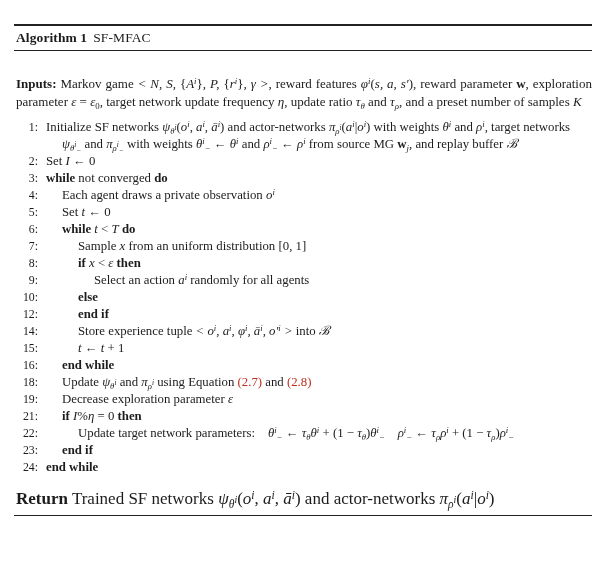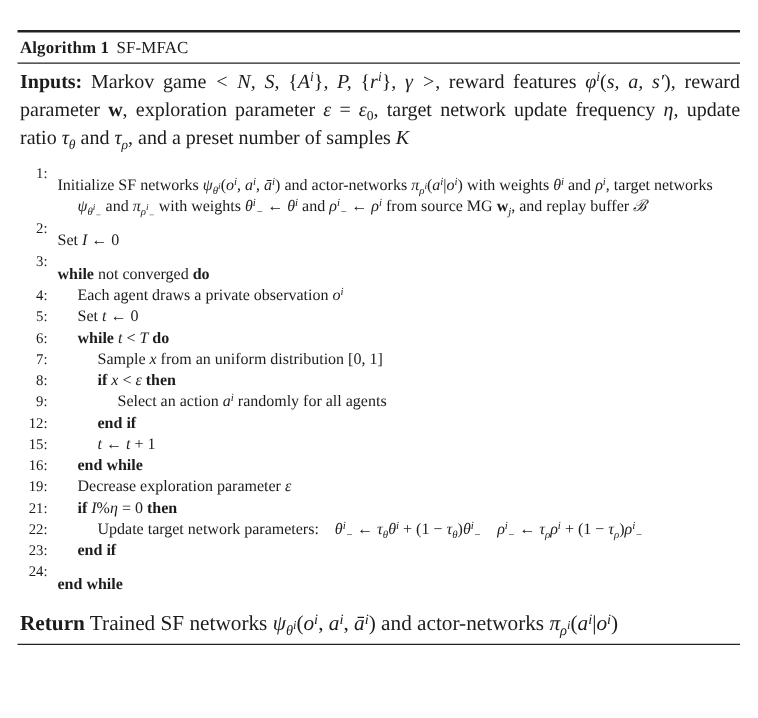--- a/index.html
+++ b/index.html
@@ -9,26 +9,26 @@
     font-family: "Liberation Serif", "DejaVu Serif", serif;
     color: #1c1c1c;
     -webkit-font-smoothing: antialiased;
   }
   .page { width: 606px; height: 574px; padding: 24px 14px 0 14px; overflow: hidden; }
   .rule { background: var(--rule, #222); width: 100%; }
   .rule.thick { height: 2px; }
   .rule.thin { height: 1px; }
   .algo-title { font-size: 13.5px; padding: 4px 0 4px 2px; letter-spacing: 0.1px; }
   .algo-title b { font-weight: 700; margin-right: 6px; }
-  .inputs { font-size: 16px; line-height: 1.42; margin: 4px 0 7px 2px; text-align: justify; }
+  .inputs { font-size: 13px; line-height: 1.42; margin: 24px 0 7px 2px; text-align: justify; }
   .lines { margin: 2px 0 0 0; }
   .line { display: flex; font-size: 12.8px; line-height: 1.33; }
   .num { flex: 0 0 24px; width: 24px; text-align: right; margin-right: 8px; font-size: 11.8px; padding-top: 1px; color: #1c1c1c; }
   .txt { flex: 1; text-indent: -16px; }
-  .ind0 .txt { padding-left: 16px; margin-top: 10px; }
+  .ind0 .txt { padding-left: 16px; }
   .ind1 .txt { padding-left: 32px; }
   .ind2 .txt { padding-left: 48px; }
   .ind3 .txt { padding-left: 64px; }
   .return { font-size: 17px; margin: 13px 0 6px 2px; }
   .ref { color: var(--link_red, #c02f1d); cursor: pointer; }
   i { font-style: italic; }
   b { font-weight: 700; }
   sup { font-size: 0.68em; vertical-align: baseline; position: relative; top: -0.45em; line-height: 0; }
   sub { font-size: 0.68em; vertical-align: baseline; position: relative; top: 0.3em; line-height: 0; }
   sub sub, sub sup, sup sub, sup sup { font-size: 0.85em; }
@@ -78,30 +78,42 @@
         </div>
       <div class="line ind2">
           <span class="num">8:</span>
           <span class="txt"><b>if</b> <i>x</i> &lt; <i>ε</i> <b>then</b></span>
         </div>
       <div class="line ind3">
           <span class="num">9:</span>
           <span class="txt">Select an action <i>a<sup>i</sup></i> randomly for all agents</span>
         </div>
       <div class="line ind2">
+          <span class="num">10:</span>
+          <span class="txt"><b>else</b></span>
+        </div>
+      <div class="line ind2">
           <span class="num">12:</span>
           <span class="txt"><b>end if</b></span>
+        </div>
+      <div class="line ind2">
+          <span class="num">14:</span>
+          <span class="txt">Store experience tuple <i>&lt; o<sup>i</sup></i>, <i>a<sup>i</sup></i>, <i>φ<sup>i</sup></i>, <i>ā<sup>i</sup></i>, <i>o′<sup>i</sup></i> <i>&gt;</i> into <i>ℬ</i></span>
         </div>
       <div class="line ind2">
           <span class="num">15:</span>
           <span class="txt"><i>t</i> ← <i>t</i> + 1</span>
         </div>
       <div class="line ind1">
           <span class="num">16:</span>
           <span class="txt"><b>end while</b></span>
+        </div>
+      <div class="line ind1">
+          <span class="num">18:</span>
+          <span class="txt">Update <i>ψ<sub>θ<sup>i</sup></sub></i> and <i>π<sub>ρ<sup>i</sup></sub></i> using Equation <span class="ref">(2.7)</span> and <span class="ref">(2.8)</span></span>
         </div>
       <div class="line ind1">
           <span class="num">19:</span>
           <span class="txt">Decrease exploration parameter <i>ε</i></span>
         </div>
       <div class="line ind1">
           <span class="num">21:</span>
           <span class="txt"><b>if</b> <i>I</i>%<i>η</i> = 0 <b>then</b></span>
         </div>
       <div class="line ind2">

